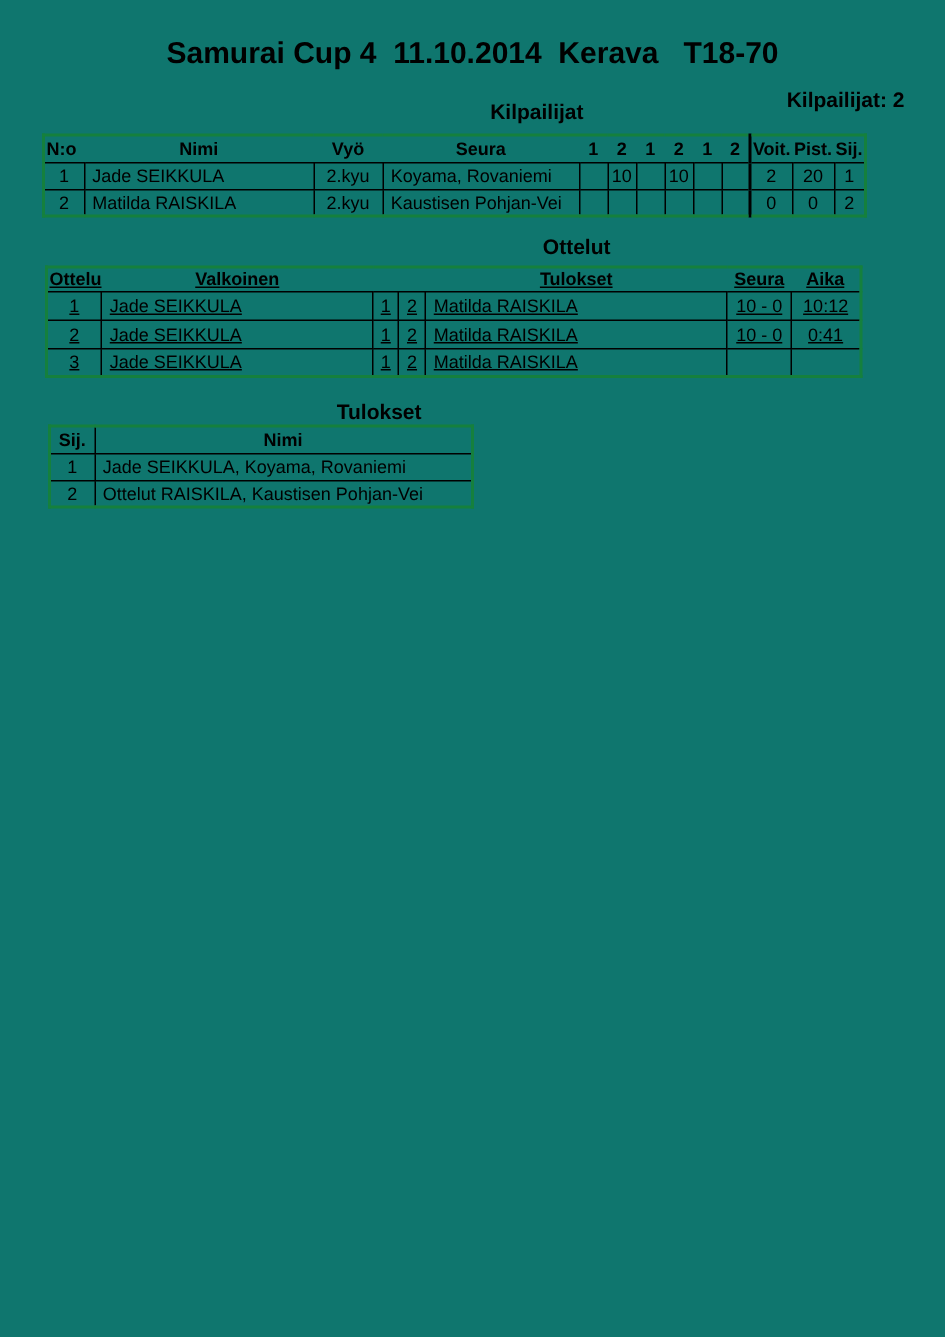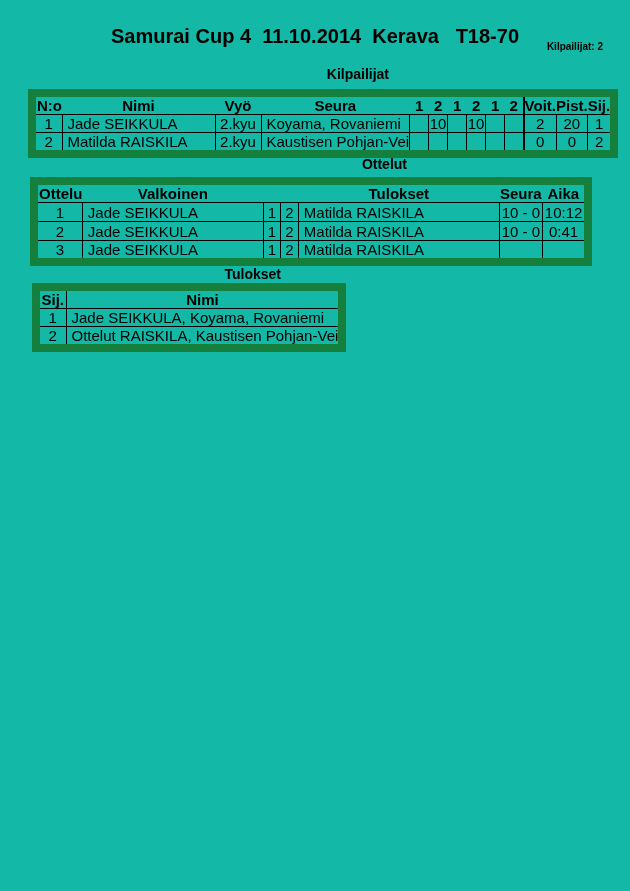--- a/index.html
+++ b/index.html
@@ -1,61 +1,61 @@
 <!DOCTYPE html>
 <html><head>
 <meta charset="utf-8">
 <style>
   html, body { margin: 0; padding: 0; background: #fff; }
   .page {
     position: relative;
     width: 630px;
     height: 891px;
-    background: #14b8a6;
+    background: #0f766e;
     color: #000000;
     font-family: "Liberation Sans", "DejaVu Sans", sans-serif;
     overflow: hidden;
   }
   .title {
     position: absolute;
     top: 25px;
     left: 0;
     width: 630px;
     text-align: center;
     font-size: 20px;
     font-weight: bold;
     white-space: pre;
   }
   .participants-count {
     position: absolute;
-    top: 41px;
+    top: 58px;
     right: 27px;
-    font-size: 10px;
+    font-size: 14px;
     font-weight: bold;
     white-space: pre;
     margin-left: 16px;
   }
   .section-heading {
     position: absolute;
     width: 220px;
     text-align: right;
     font-size: 14px;
     font-weight: bold;
     white-space: nowrap;
   }
   #heading-kilpailijat { top: 66px;  left: 169px; }
   #heading-ottelut     { top: 156px; left: 187px; }
   #heading-tulokset    { top: 266px; left: 61px;  }
 
   table.tbl {
     position: absolute;
     border-collapse: collapse;
     table-layout: fixed;
-    border: 8px solid #15803d;
-    font-size: 15px;
+    border: 2px solid #15803d;
+    font-size: 12px;
   }
   table.tbl td {
     border: 1px solid #000;
     padding: 0;
     text-align: center;
     vertical-align: middle;
     white-space: nowrap;
     overflow: visible;
   }
   table.tbl tr.hdr td {
@@ -66,21 +66,21 @@
     text-align: left;
     padding-left: 5px;
   }
   table.tbl tr.hdr td.left { padding-left: 1px; }
   table.tbl td.sep { border-left: 2px solid #000; }
   table.tbl tr.hdr td.sep { border-left: 2px solid #000; }
 
   #tbl-kilpailijat { left: 28px; top: 89px; }
   #tbl-kilpailijat tr { height: 18px; }
 
-  #tbl-ottelut { left: 30px; top: 177px; }
+  #tbl-ottelut { left: 30px; top: 177px; text-decoration: underline; }
   #tbl-ottelut tr.hdr { height: 16px; }
   #tbl-ottelut tr.row { height: 19px; }
 
   #tbl-tulokset { left: 32px; top: 283px; }
   #tbl-tulokset tr { height: 18px; }
   
   #tbl-tulokset tr.hdr td { border: 1px solid #000; font-weight: bold; }
 </style>
 </head>
 <body>

